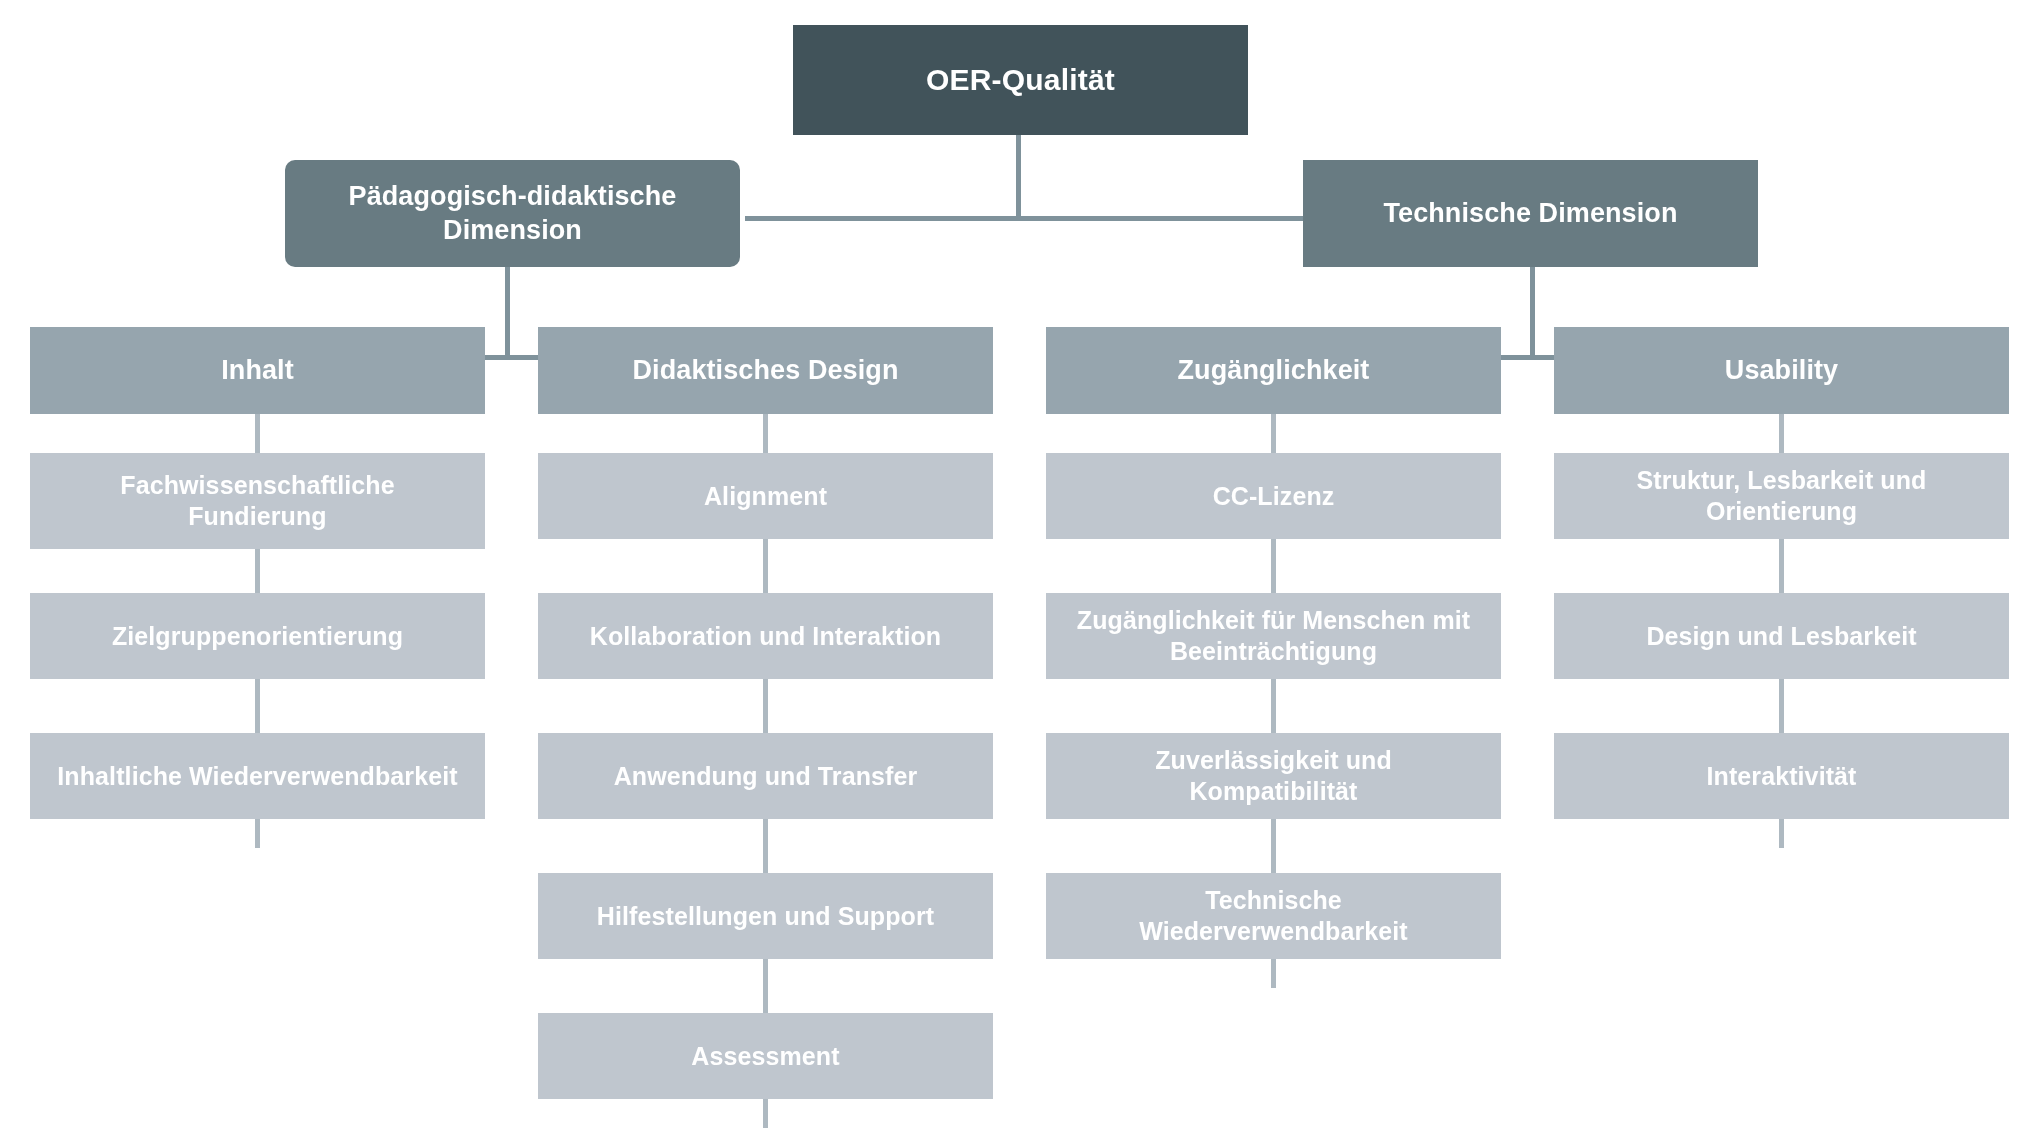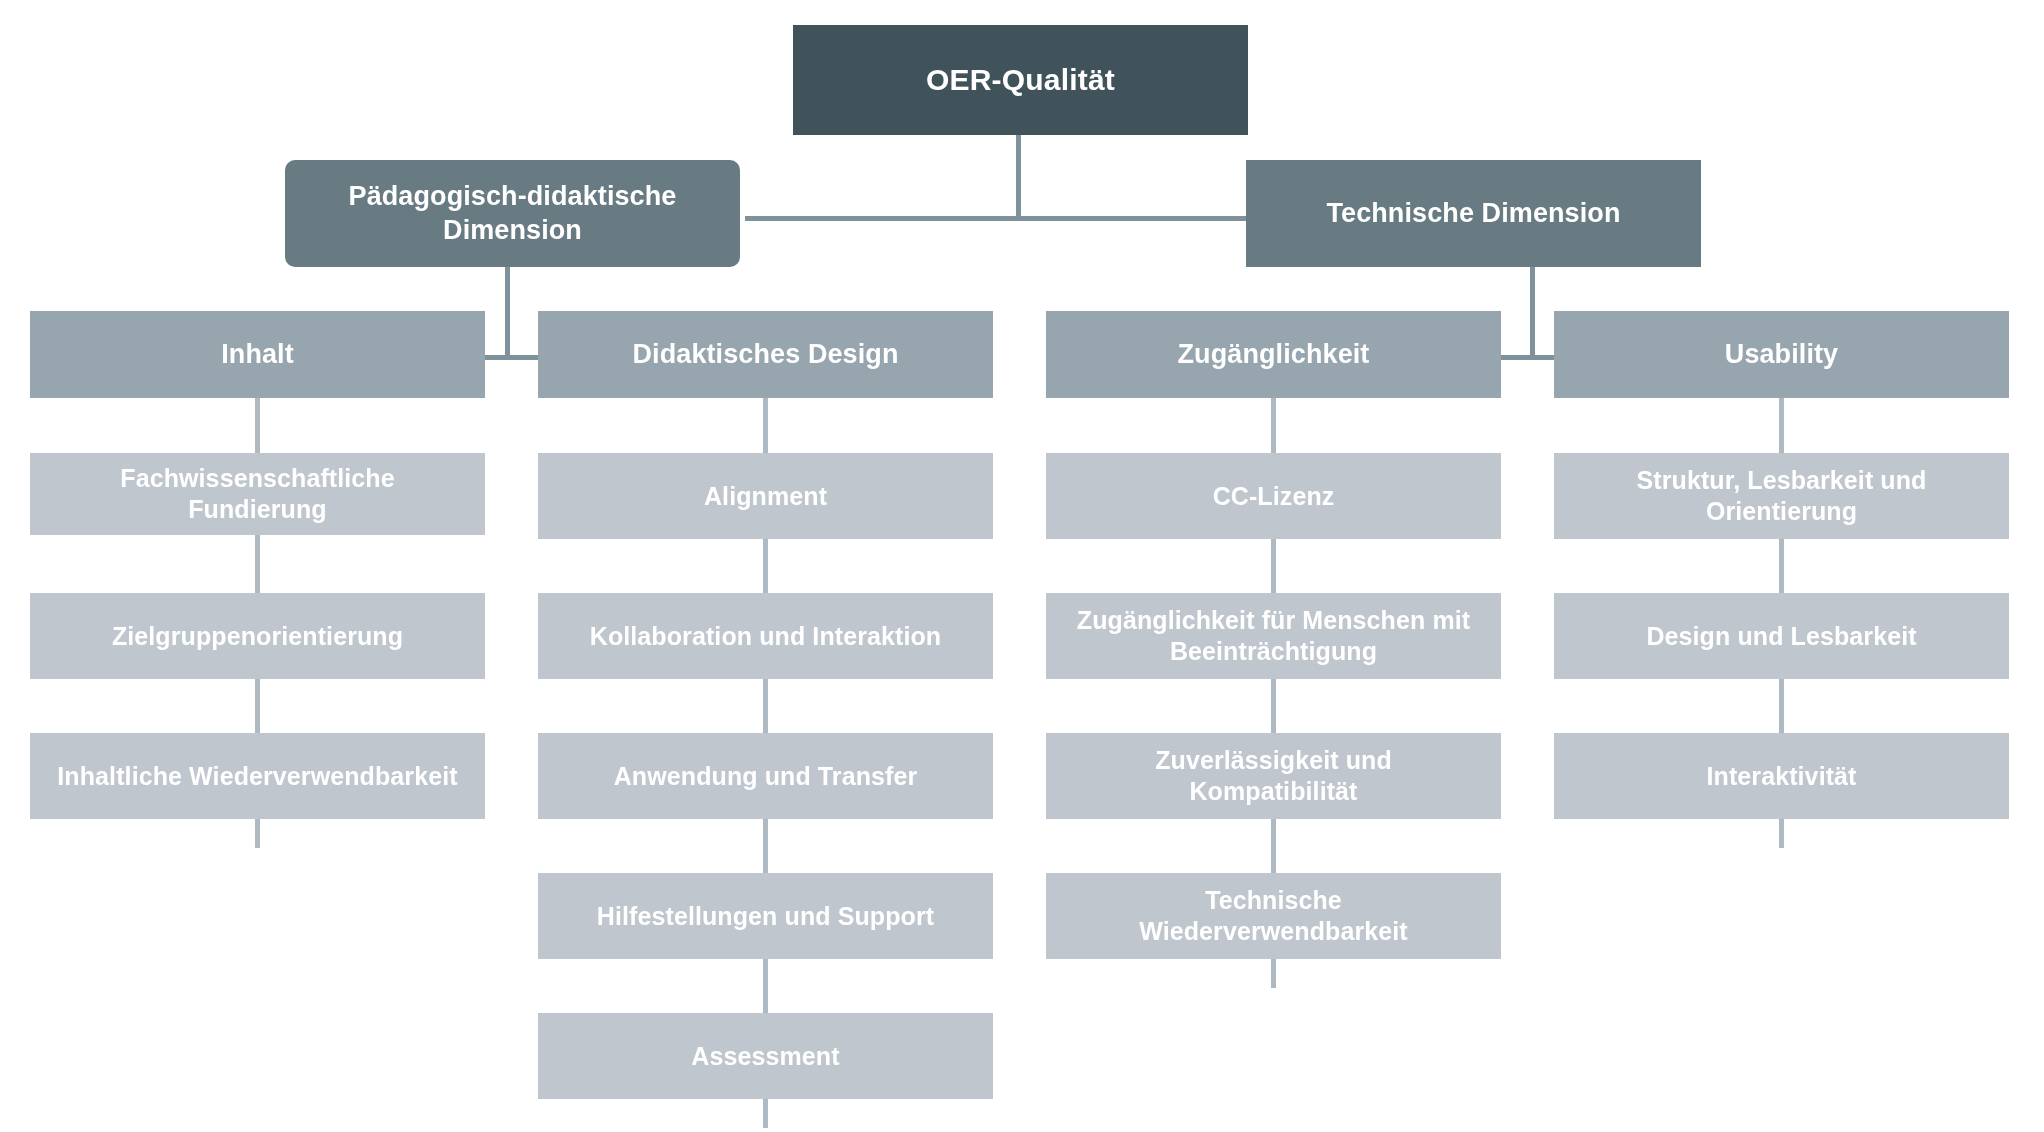--- a/index.html
+++ b/index.html
@@ -45,20 +45,21 @@
   }
   .lvl-dim {
     background: #687b82;
     font-size: 27px;
     letter-spacing: 0.1px;
   }
   .lvl-cat {
     background: #96a5ae;
     font-size: 27px;
     letter-spacing: 0.1px;
+    margin-top: 16px;
   }
   .lvl-leaf {
     background: #bfc6ce;
     font-size: 25px;
     letter-spacing: 0.1px;
   }
 
   
   .conn {
     position: absolute;
@@ -95,41 +96,41 @@
   <div class="conn conn-v conn-light" style="left:1779px; top:398px; height:450px;"></div>
 
   <div class="node lvl-root" style="left:793px; top:25px; width:455px; height:110px;">
     <span>OER-Qualität</span>
   </div>
 
   <div class="node lvl-dim" style="left:285px; top:160px; width:455px; height:107px;border-radius:10px;">
     <span>Pädagogisch-didaktische Dimension</span>
   </div>
 
-  <div class="node lvl-dim" style="left:1246px; top:160px; width:455px; height:107px;">
+  <div class="node lvl-dim" style="left:1303px; top:160px; width:455px; height:107px;">
     <span>Technische Dimension</span>
   </div>
 
   <div class="node lvl-cat" style="left:30px; top:311px; width:455px; height:87px;">
     <span>Inhalt</span>
   </div>
 
   <div class="node lvl-cat" style="left:538px; top:311px; width:455px; height:87px;">
     <span>Didaktisches Design</span>
   </div>
 
   <div class="node lvl-cat" style="left:1046px; top:311px; width:455px; height:87px;">
     <span>Zugänglichkeit</span>
   </div>
 
   <div class="node lvl-cat" style="left:1554px; top:311px; width:455px; height:87px;">
     <span>Usability</span>
   </div>
 
-  <div class="node lvl-leaf" style="left:30px; top:453px; width:455px; height:82px;">
+  <div class="node lvl-leaf" style="left:30px; top:453px; width:455px; height:96px;">
     <span>Fachwissenschaftliche Fundierung</span>
   </div>
   <div class="node lvl-leaf" style="left:30px; top:593px; width:455px; height:86px;">
     <span>Zielgruppenorientierung</span>
   </div>
   <div class="node lvl-leaf" style="left:30px; top:733px; width:455px; height:86px;">
     <span>Inhaltliche Wiederverwendbarkeit</span>
   </div>
 
   <div class="node lvl-leaf" style="left:538px; top:593px; width:455px; height:86px;">

